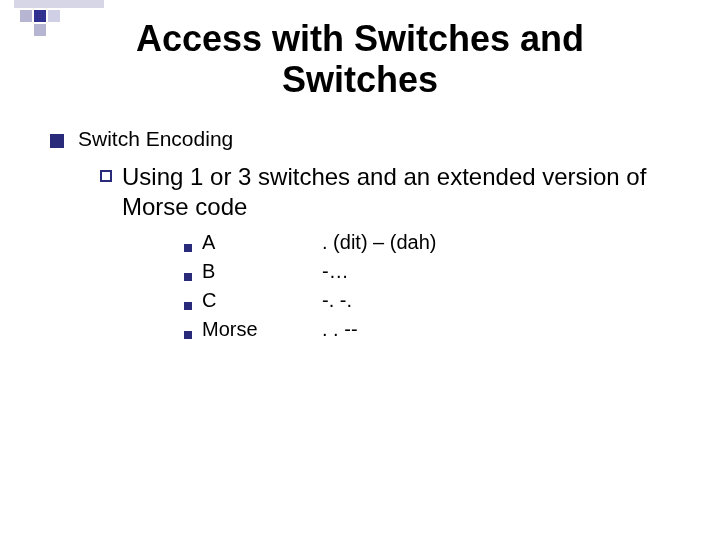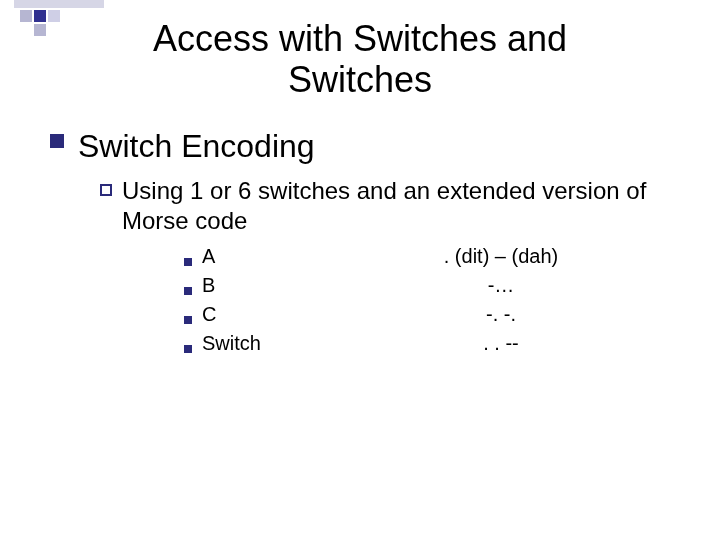--- a/index.html
+++ b/index.html
@@ -41,21 +41,21 @@
   .sq.c { left: 34px; top: 10px; background: #cfcfe6; }
   .sq.d { left: 20px; top: 24px; background: #b6b6d2; }
 
   .title {
     position: absolute;
     left: 0; right: 0;
     top: 18px;
     text-align: center;
     font-size: 36px;
     line-height: 1.15;
-    font-weight: 400;
+    font-weight: 700;
   }
 
   .content {
     position: absolute;
     left: 50px;
     top: 126px;
     right: 40px;
     font-size: 24px;
     line-height: 1.25;
   }
@@ -65,21 +65,21 @@
     margin-bottom: 10px;
   }
   .lvl1 .b1 {
     width: 14px; height: 14px;
     background: #2a2a7a;
     margin-top: 8px;
     margin-right: 14px;
     flex: 0 0 auto;
   }
   .lvl1 .txt {
-    font-size: 32px;
+    font-size: 21px;
   }
 
   .lvl2-group {
     margin-left: 50px;
     font-size: 24px;
   }
   .lvl2 {
     display: flex;
     margin-bottom: 4px;
   }
@@ -113,21 +113,20 @@
     flex: 0 0 auto;
     position: relative;
     top: 3px;
   }
   .lvl3 .letter {
     width: 120px;
     flex: 0 0 auto;
   }
   .lvl3 .code {
     flex: 1 1 auto;
-    text-align: center;
   }
 </style>
 </head>
 <body>
 
 <div class="slide">
 
   <div class="corner-deco">
     <div class="top-band"></div>
     <div class="sq a"></div>
@@ -144,41 +143,41 @@
   <div class="content">
 
     <div class="lvl1">
       <div class="b1"></div>
       <div class="txt">Switch Encoding</div>
     </div>
 
     <div class="lvl2-group">
       <div class="lvl2">
         <div class="b2"></div>
-        <div class="txt">Using 1 or 6 switches and an extended version of Morse code</div>
+        <div class="txt">Using 1 or 3 switches and an extended version of Morse code</div>
       </div>
 
       <div class="lvl3-group">
         <div class="lvl3">
           <div class="b3"></div>
           <div class="letter">A</div>
           <div class="code">. (dit) – (dah)</div>
         </div>
         <div class="lvl3">
           <div class="b3"></div>
           <div class="letter">B</div>
           <div class="code">-…</div>
         </div>
         <div class="lvl3">
           <div class="b3"></div>
           <div class="letter">C</div>
           <div class="code">-. -.</div>
         </div>
         <div class="lvl3">
           <div class="b3"></div>
-          <div class="letter">Switch</div>
+          <div class="letter">Morse</div>
           <div class="code">. . --</div>
         </div>
       </div>
 
     </div>
   </div>
 </div>
 
 </body></html>

